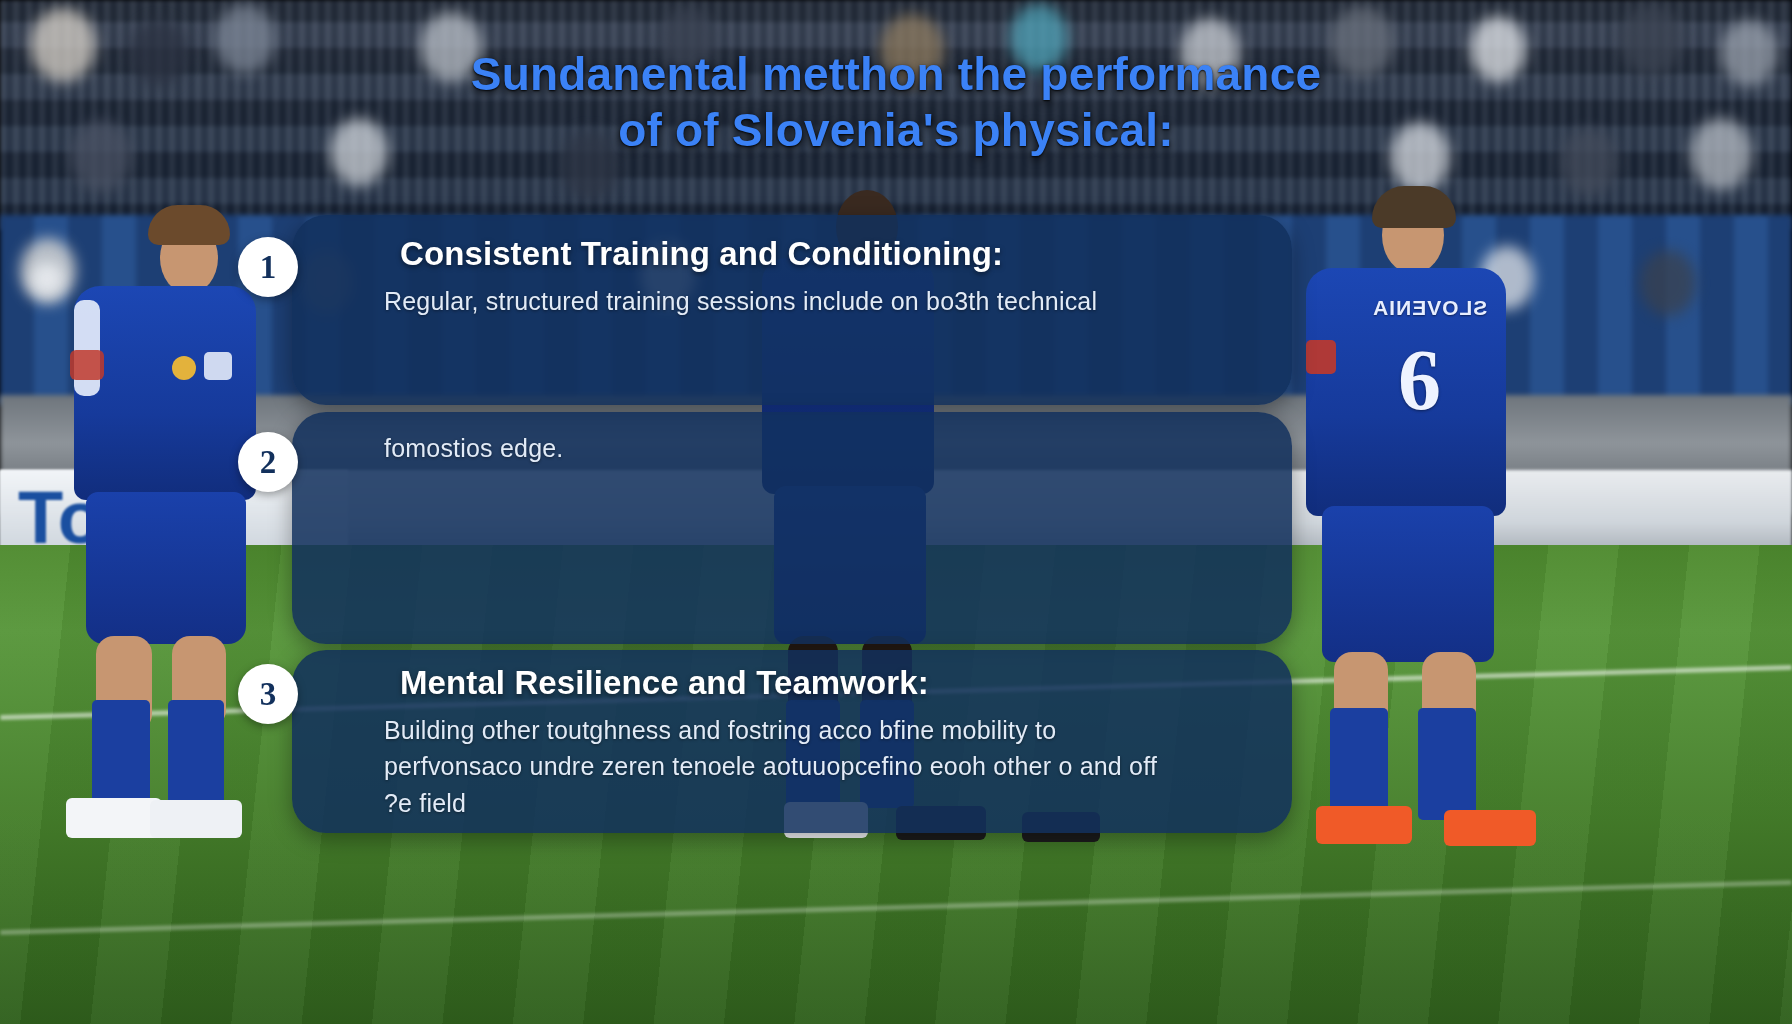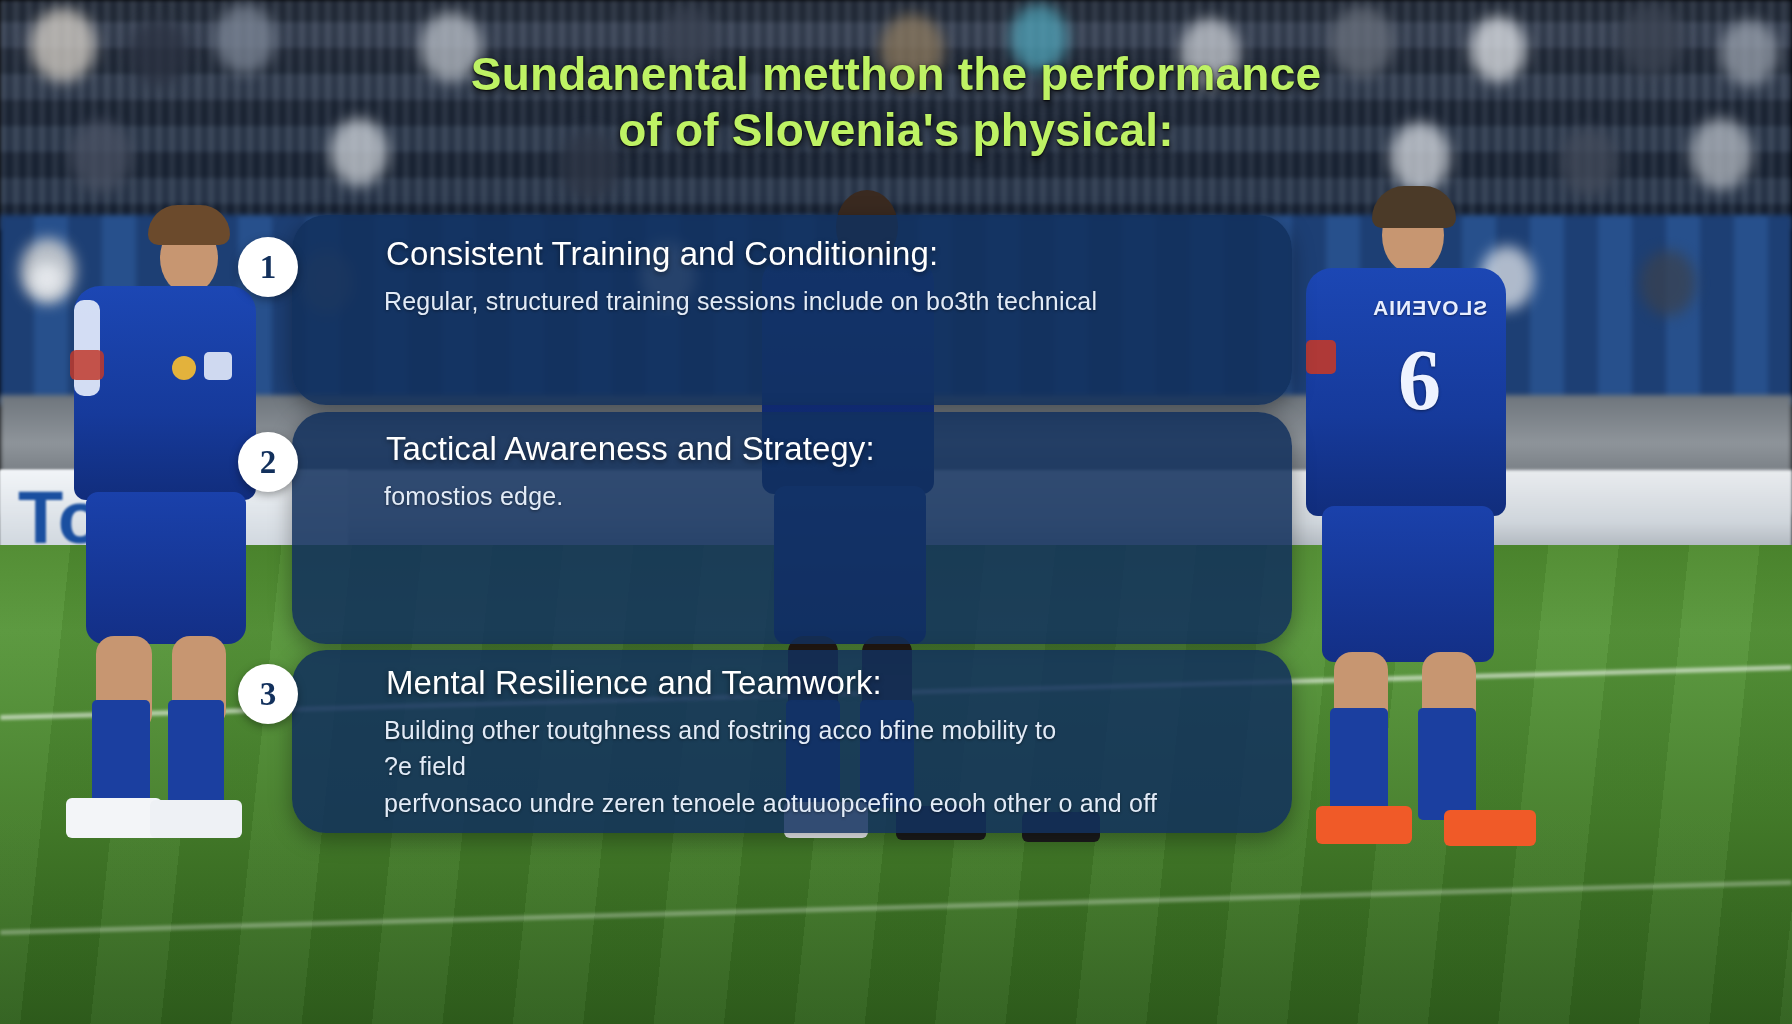--- a/index.html
+++ b/index.html
@@ -64,21 +64,21 @@
     background:linear-gradient(180deg,#f2f5f8,#c9d1d9);
     display:flex;align-items:center;padding-left:18px;
     filter:blur(1.1px);}
   .advert span{color:#1a4fa0;font-weight:700;font-size:74px;line-height:.8;}
 
   
   #overlay{position:absolute;inset:0;}
 
   .title{
     position:absolute;top:46px;left:0;right:0;
-    text-align:center;color:#bef264;font-weight:700;
+    text-align:center;color:#3b82f6;font-weight:700;
     font-size:46px;line-height:1.22;letter-spacing:.2px;
     text-shadow:0 3px 9px rgba(0,0,0,.75),0 1px 2px rgba(0,0,0,.9);
     padding:0 160px;box-sizing:border-box;
   }
 
   .card{
     position:absolute;left:292px;width:1000px;
     background:rgba(17,48,92,.86);
     border-radius:34px;
     box-shadow:0 6px 22px rgba(0,0,0,.35);
@@ -95,22 +95,22 @@
     background:#ffffff;color:#12305c;
     display:flex;align-items:center;justify-content:center;
     font-size:33px;font-weight:700;
     font-family:"Liberation Serif","DejaVu Serif",serif;
     box-shadow:0 3px 8px rgba(0,0,0,.35);
   }
   .card-2 .badge{top:20px;}
   .card-3 .badge{top:14px;}
 
   .card-head{
-    color:#ffffff;font-size:33px;font-weight:400;
-    margin:0 0 10px 2px;letter-spacing:.1px;
+    color:#ffffff;font-size:33px;font-weight:700;
+    margin:0 0 10px 16px;letter-spacing:.1px;
     text-shadow:0 2px 5px rgba(0,0,0,.5);
   }
   .card-body{
     color:#e2ebf7;font-size:25px;line-height:1.45;
     font-weight:400;letter-spacing:.2px;
     text-shadow:0 1px 3px rgba(0,0,0,.45);
   }
   .card-body p{margin:0;}
 
   .card-2{padding-top:18px;}
@@ -220,29 +220,28 @@
   <div class="card card-1">
     <div class="badge">1</div>
     <h2 class="card-head">Consistent Training and Conditioning:</h2>
     <div class="card-body">
       <p>Regular, structured training sessions include on bo3th technical</p>
     </div>
   </div>
 
   <div class="card card-2">
     <div class="badge">2</div>
-    <h2 class="card-head">Tactical Awareness and Strategy:</h2>
     <div class="card-body">
       <p>fomostios edge.</p>
     </div>
   </div>
 
   <div class="card card-3">
     <div class="badge">3</div>
     <h2 class="card-head">Mental Resilience and Teamwork:</h2>
     <div class="card-body">
       <p>Building other toutghness and fostring acco bfine mobility to</p>
+      <p>perfvonsaco undre zeren tenoele aotuuopcefino eooh other o and off</p>
       <p>?e field</p>
-      <p>perfvonsaco undre zeren tenoele aotuuopcefino eooh other o and off</p>
     </div>
   </div>
 
 </div>
 
 </body></html>

